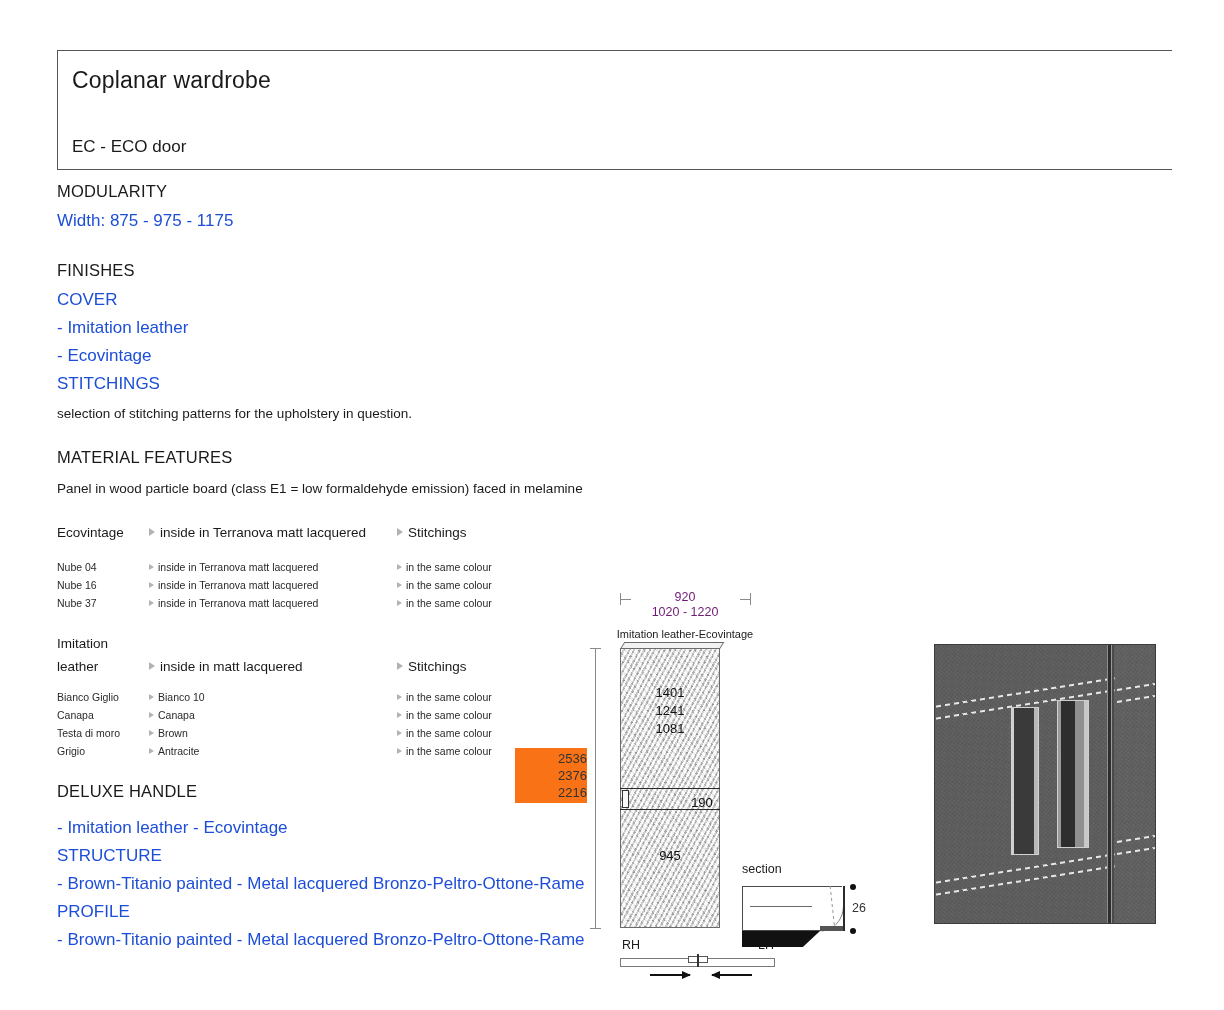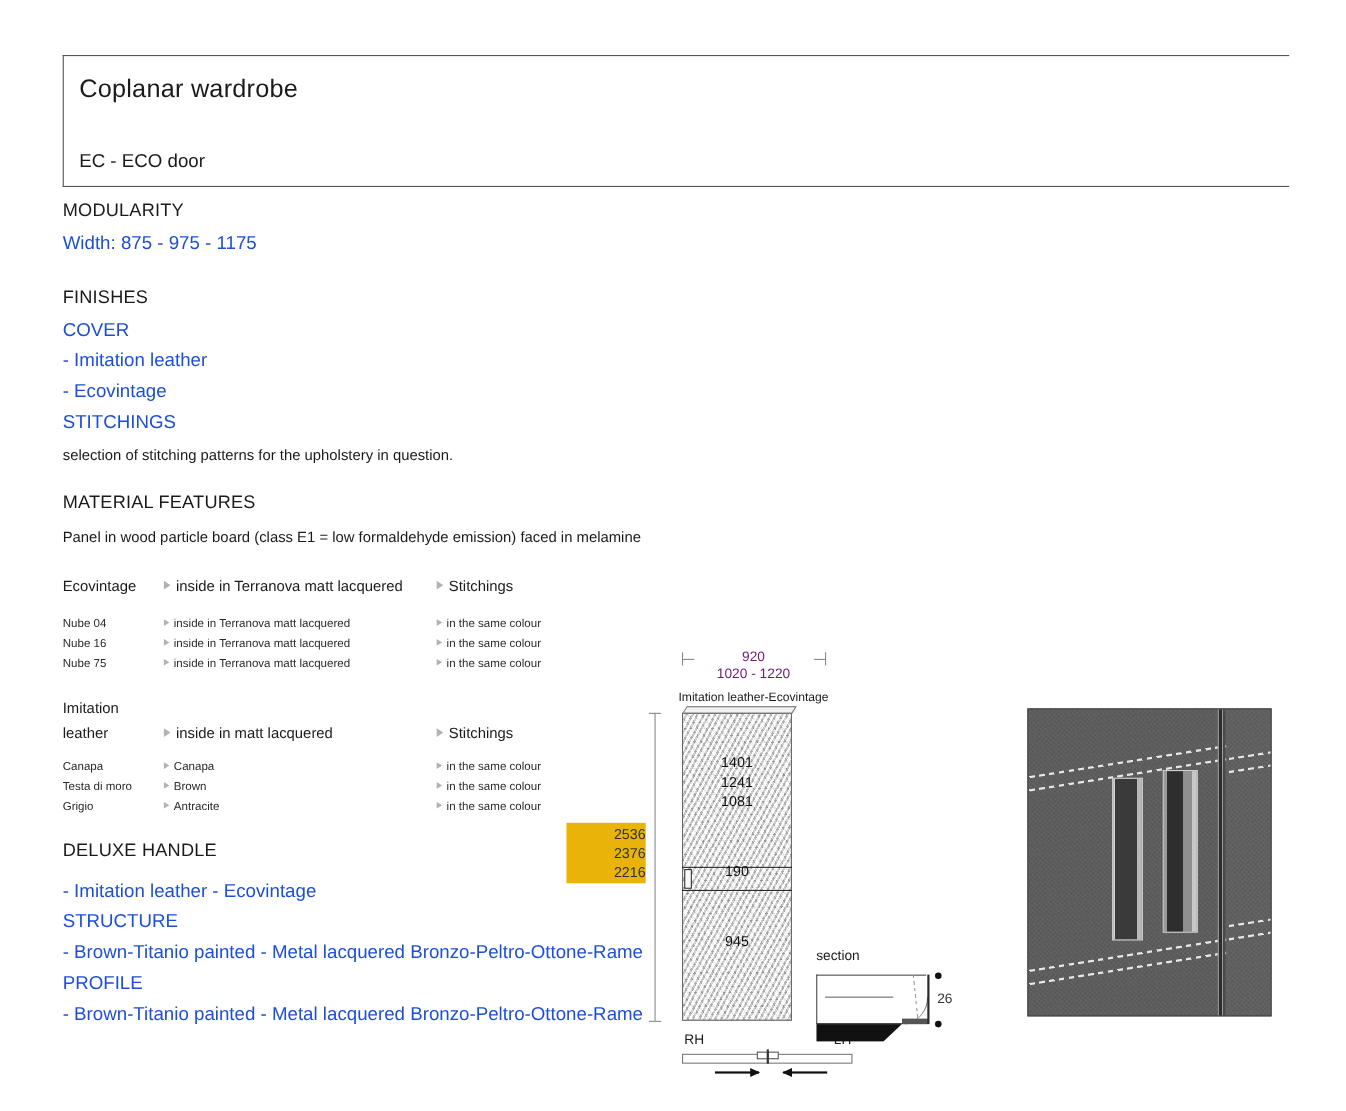--- a/index.html
+++ b/index.html
@@ -203,21 +203,21 @@
     left: 60px;
     width: 100px;
     text-align: center;
     font-size: 13px;
     color: #111;
     font-weight: 400;
   }
   #pd-1401 { top: 95px; }
   #pd-1241 { top: 113px; }
   #pd-1081 { top: 131px; }
-  #pd-190  { top: 194px; font-size: 13px; }
+  #pd-190  { top: 205px; font-size: 13px; margin-left: 32px; }
   #pd-945  { top: 258px; font-size: 13px; }
 
   
   #handle-band {
     position: absolute;
     left: 60px;
     top: 198px;
     width: 100px;
     height: 22px;
     border-top: 1.6px solid #2a2a2a;
@@ -255,21 +255,21 @@
   #h-tick-bot { top: 338px; }
   #height-labels {
     position: absolute;
     left: -45px;
     top: 158px;
     width: 72px;
     text-align: right;
     font-size: 13px;
     line-height: 17px;
     color: #333;
-    background: #eab308;
+    background: #f97316;
     padding: 2px 0;
   }
 
   
   #rh-label, #lh-label {
     position: absolute;
     top: 348px;
     font-size: 12.5px;
     color: #1a1a1a;
   }
@@ -536,21 +536,21 @@
       <td class="c1">Nube 04</td>
       <td class="c2"><span class="arrow"></span><span>inside in Terranova matt lacquered</span></td>
       <td class="c3"><span class="arrow"></span><span>in the same colour</span></td>
     </tr>
     <tr class="item-row">
       <td class="c1">Nube 16</td>
       <td class="c2"><span class="arrow"></span><span>inside in Terranova matt lacquered</span></td>
       <td class="c3"><span class="arrow"></span><span>in the same colour</span></td>
     </tr>
     <tr class="item-row">
-      <td class="c1">Nube 75</td>
+      <td class="c1">Nube 37</td>
       <td class="c2"><span class="arrow"></span><span>inside in Terranova matt lacquered</span></td>
       <td class="c3"><span class="arrow"></span><span>in the same colour</span></td>
     </tr>
   </tbody>
     </table>
 
   <div class="gap-m"></div>
 
   <table class="finish-table">
     <tbody>
@@ -560,20 +560,25 @@
       <td class="c3"></td>
     </tr>
     <tr class="head-row">
       <td class="c1">leather</td>
       <td class="c2"><span class="arrow"></span><span>inside in matt lacquered</span></td>
       <td class="c3"><span class="arrow"></span><span>Stitchings</span></td>
     </tr>
     <tr style="height:8px">
           <td colspan="3"></td>
         </tr>
+    <tr class="item-row">
+      <td class="c1">Bianco Giglio</td>
+      <td class="c2"><span class="arrow"></span><span>Bianco 10</span></td>
+      <td class="c3"><span class="arrow"></span><span>in the same colour</span></td>
+    </tr>
     <tr class="item-row">
       <td class="c1">Canapa</td>
       <td class="c2"><span class="arrow"></span><span>Canapa</span></td>
       <td class="c3"><span class="arrow"></span><span>in the same colour</span></td>
     </tr>
     <tr class="item-row">
       <td class="c1">Testa di moro</td>
       <td class="c2"><span class="arrow"></span><span>Brown</span></td>
       <td class="c3"><span class="arrow"></span><span>in the same colour</span></td>
     </tr>

